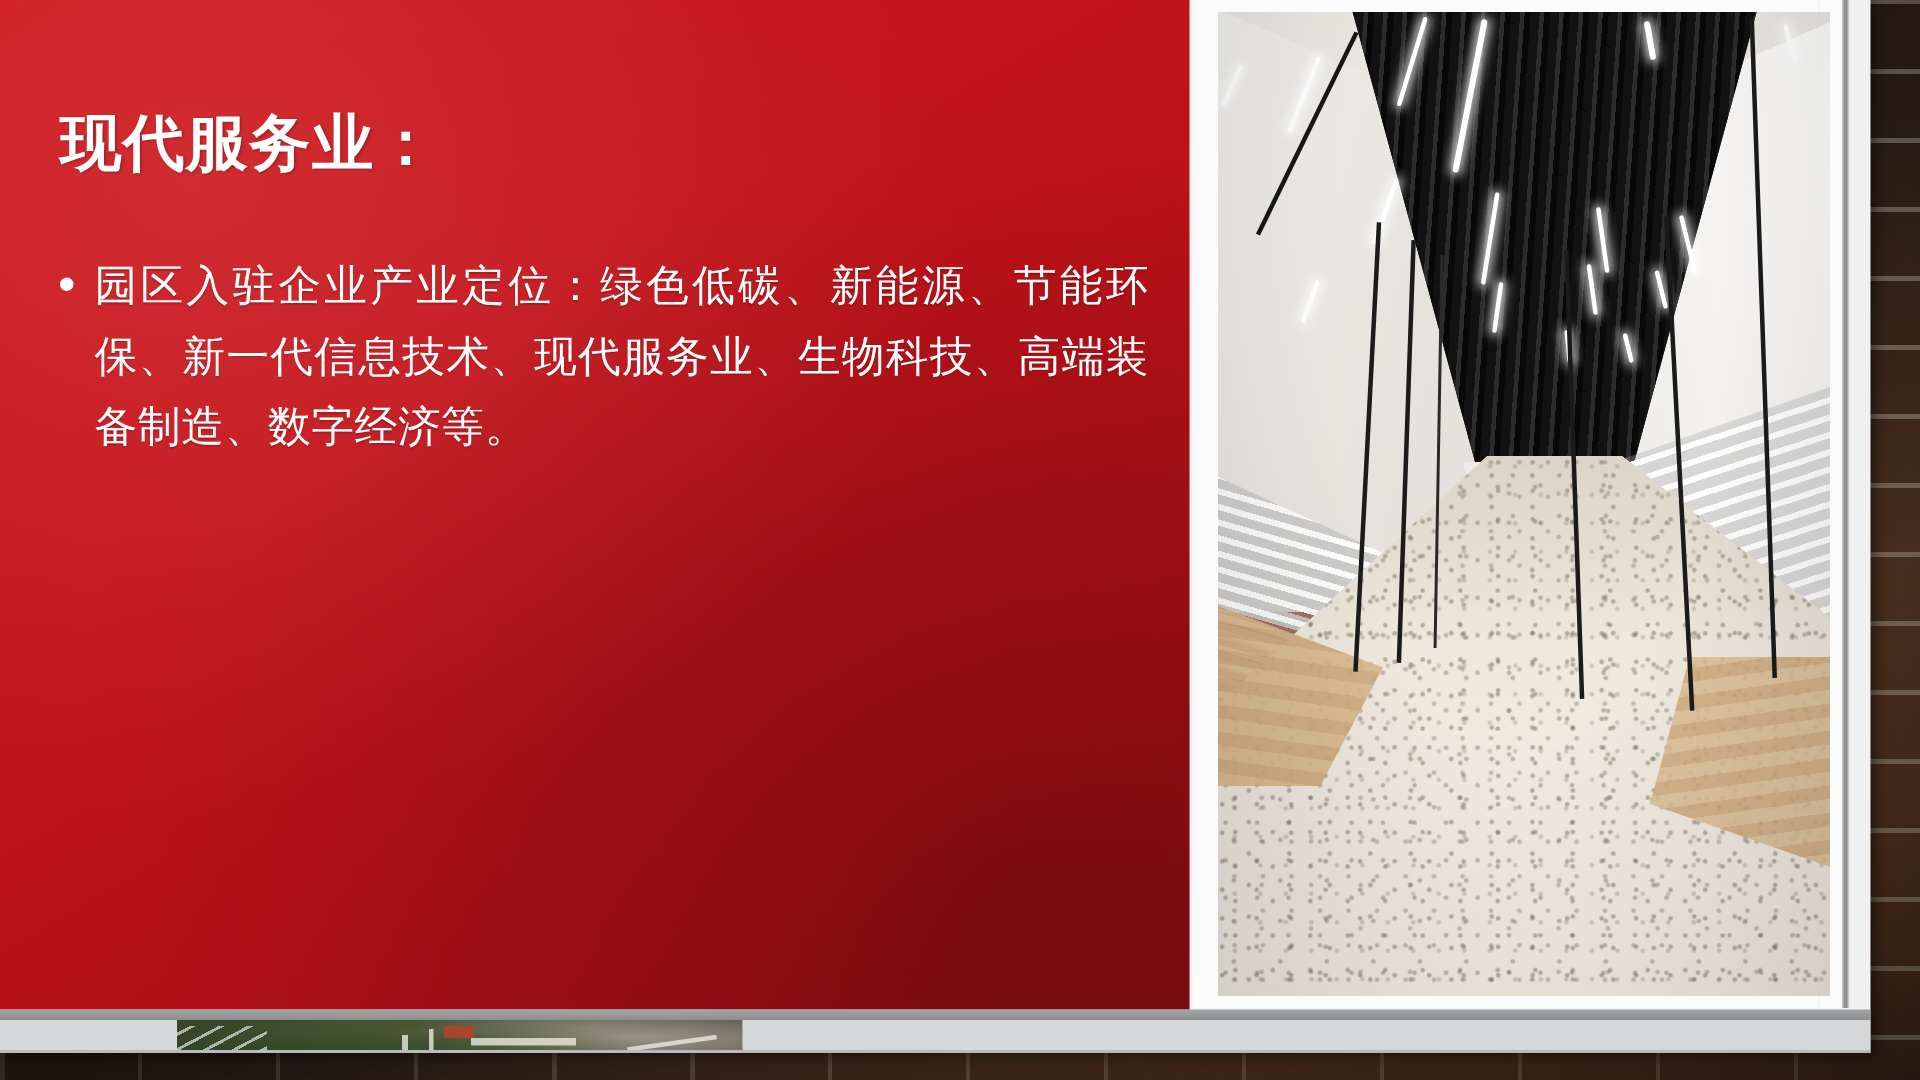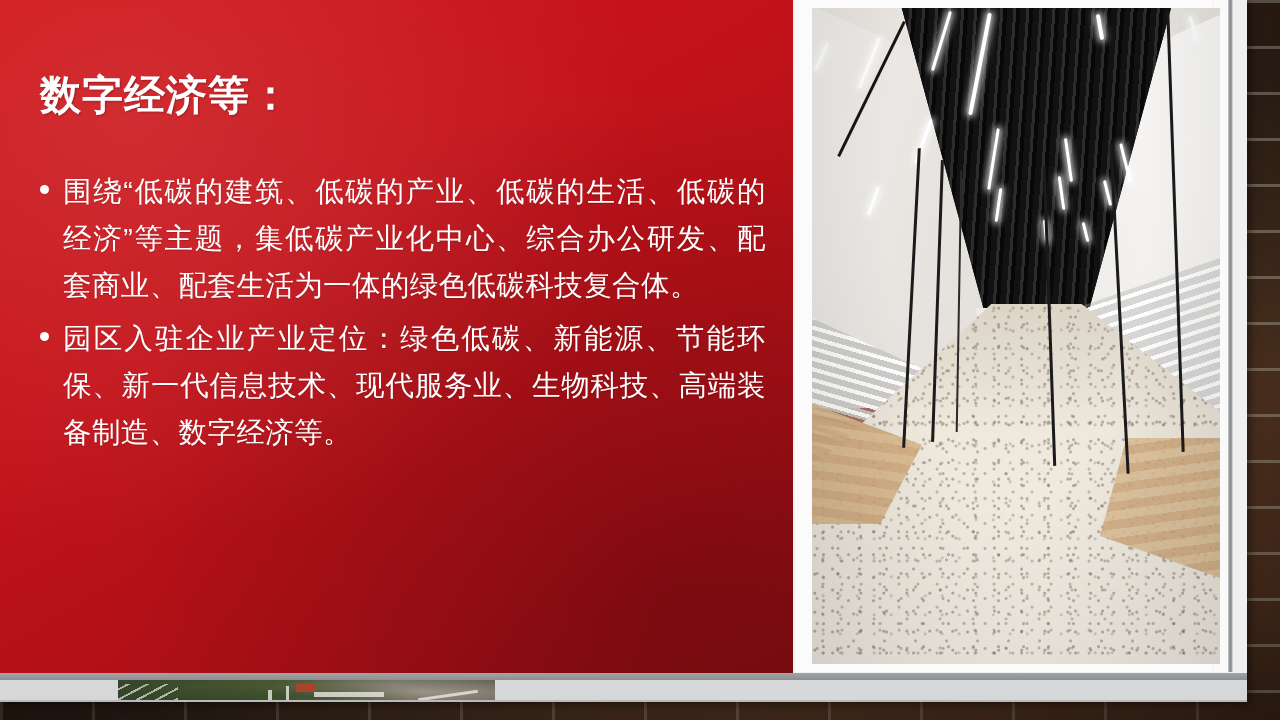--- a/index.html
+++ b/index.html
@@ -273,28 +273,24 @@
 <div id="bg-brick"></div>
 <div id="bg-vignette"></div>
 
 <div id="slide">
 
   <div class="slide-left-white"></div>
   <div class="slide-right-rule"></div>
 
   <div id="red-panel">
 
-    <div id="slide-title">数字经济等：</div>
+    <div id="slide-title">现代服务业：</div>
 
     <div id="bullet-list">
 
-      <div class="bullet-item">
-        <span class="dot"></span>
-        <span>围绕“低碳的建筑、低碳的产业、低碳的生活、低碳的经济”等主题，集低碳产业化中心、综合办公研发、配套商业、配套生活为一体的绿色低碳科技复合体。</span>
-      </div>
 
       <div class="bullet-item">
         <span class="dot"></span>
         <span>园区入驻企业产业定位：绿色低碳、新能源、节能环保、新一代信息技术、现代服务业、生物科技、高端装备制造、数字经济等。</span>
       </div>
 
     </div>
   </div>
 
   <div id="photo-frame">

